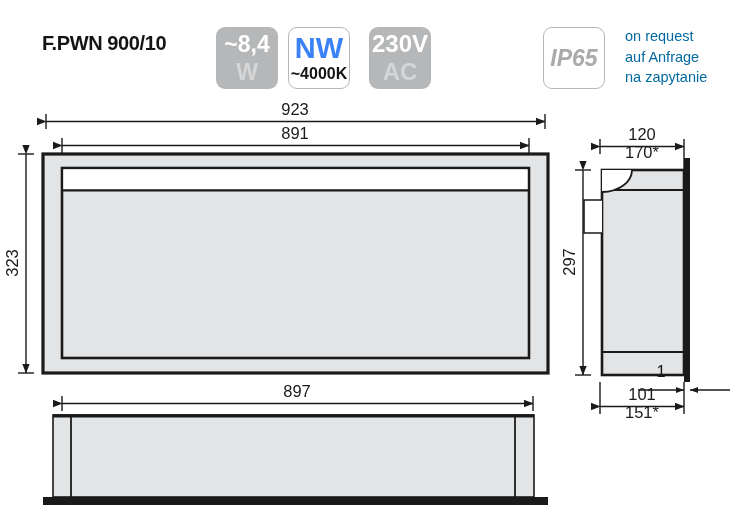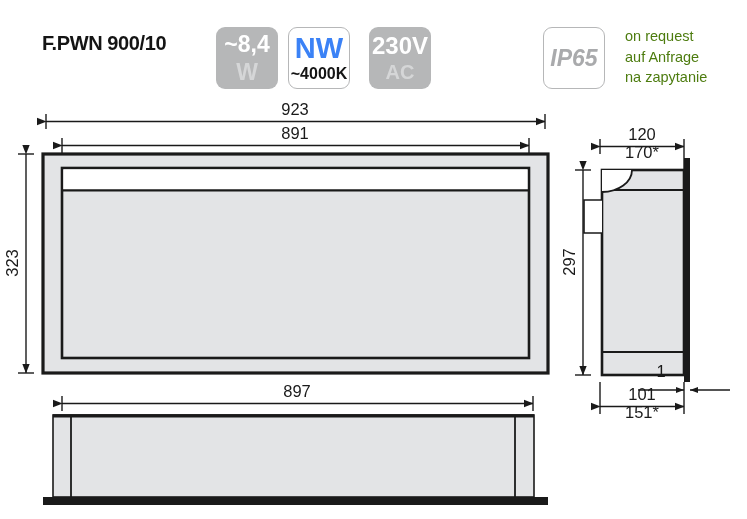--- a/index.html
+++ b/index.html
@@ -24,30 +24,30 @@
   #badge-power{left:216px;}
   #badge-power .l1{font-size:23px;color:#ffffff;}
   #badge-power .l2{font-size:23px;color:#d5d6d7;margin-top:5px;}
 
   #badge-cct{left:288px;}
   #badge-cct .l1{font-size:29px;color:#3b82f6;}
   #badge-cct .l2{font-size:16px;color:#141414;margin-top:3px;}
 
   #badge-voltage{left:369px;}
   #badge-voltage .l1{font-size:24px;color:#ffffff;}
-  #badge-voltage .l2{font-size:20px;color:#d5d6d7;margin-top:4px;}
+  #badge-voltage .l2{font-size:24px;color:#d5d6d7;margin-top:4px;}
 
   #badge-ip20{left:450px;}
   #badge-ip20 .l1{font-size:23px;color:#a9aaac;}
 
   #badge-ip65{left:543px;font-style:italic;}
   #badge-ip65 .l1{font-size:23px;color:#a9aaac;}
 
   #request-note{left:625px;top:26px;width:120px;}
-  #request-note div{font-size:14.5px;line-height:20.5px;color:#4d7c0f;white-space:nowrap;}
+  #request-note div{font-size:14.5px;line-height:20.5px;color:#0369a1;white-space:nowrap;}
 
   
   #drawing{left:0;top:100px;width:747px;height:419px;}
 </style>
 </head>
 <body>
 
 <div class="abs" id="header">
 
   <div class="abs title-block">

